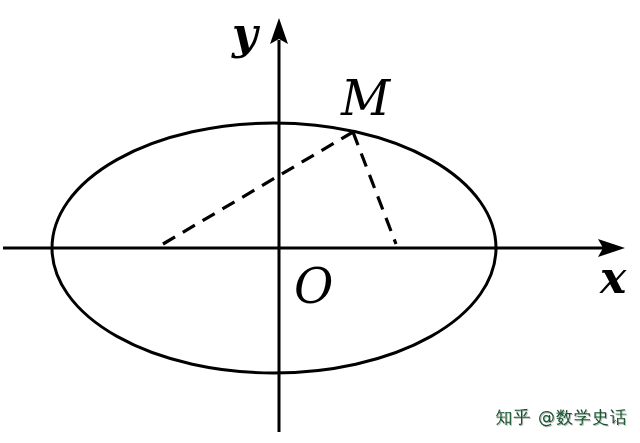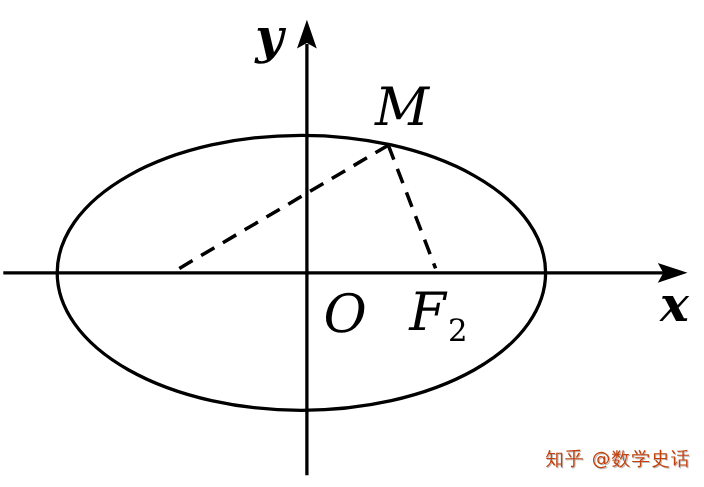--- a/index.html
+++ b/index.html
@@ -1,20 +1,20 @@
 <!DOCTYPE html>
 <html><head>
 <meta charset="utf-8">
 <style>
   html, body { margin:0; padding:0; background:#ffffff; }
   .canvas { position:relative; width:640px; height:443px; overflow:hidden; background:#fff; }
   svg { position:absolute; left:0; top:0; }
   .lbl { position:absolute; font-family:"DejaVu Serif","Liberation Serif",serif; font-style:italic; color:#000; line-height:1; }
   .sub { font-style:normal; font-size:28px; vertical-align:-10px; margin-left:2px; }
-  .wm { position:absolute; right:12px; bottom:14px; font-family:"DejaVu Sans",sans-serif; font-size:17px; color:#c2410c; text-shadow:1px 1px 0 #bdbdbd; letter-spacing:1px; }
+  .wm { position:absolute; right:12px; bottom:14px; font-family:"DejaVu Sans",sans-serif; font-size:17px; color:#14532d; text-shadow:1px 1px 0 #bdbdbd; letter-spacing:1px; }
 </style>
 </head>
 <body>
 
 <div class="canvas">
   <svg width="640" height="443" viewBox="0 0 640 443">
 
     <ellipse cx="274" cy="248" rx="222" ry="125" fill="none" stroke="#000" stroke-width="3"></ellipse>
 
     <line x1="3" y1="248" x2="605" y2="248" stroke="#000" stroke-width="3"></line>
@@ -24,18 +24,15 @@
     <polygon points="279,18 270,44 279,39 288,44" fill="#000"></polygon>
 
     <line x1="163" y1="244" x2="353" y2="132" stroke="#000" stroke-width="3.2" stroke-dasharray="14,9"></line>
     <line x1="353" y1="132" x2="396" y2="244" stroke="#000" stroke-width="3.2" stroke-dasharray="14,9"></line>
   </svg>
 
   <div class="lbl" style="left:232px;top:12px;font-size:44px;font-weight:bold;">y</div>
   <div class="lbl" style="left:600px;top:256px;font-size:44px;font-weight:bold;">x</div>
   <div class="lbl" style="left:341px;top:74px;font-size:48px;">M</div>
   <div class="lbl" style="left:294px;top:262px;font-size:48px;">O</div>
-  <div class="lbl" style="left:372px;top:260px;font-size:48px;">
-    <span>F</span><span class="sub">2</span>
-  </div>
 
   <div class="wm">知乎 @数学史话</div>
 </div>
 
 </body></html>

